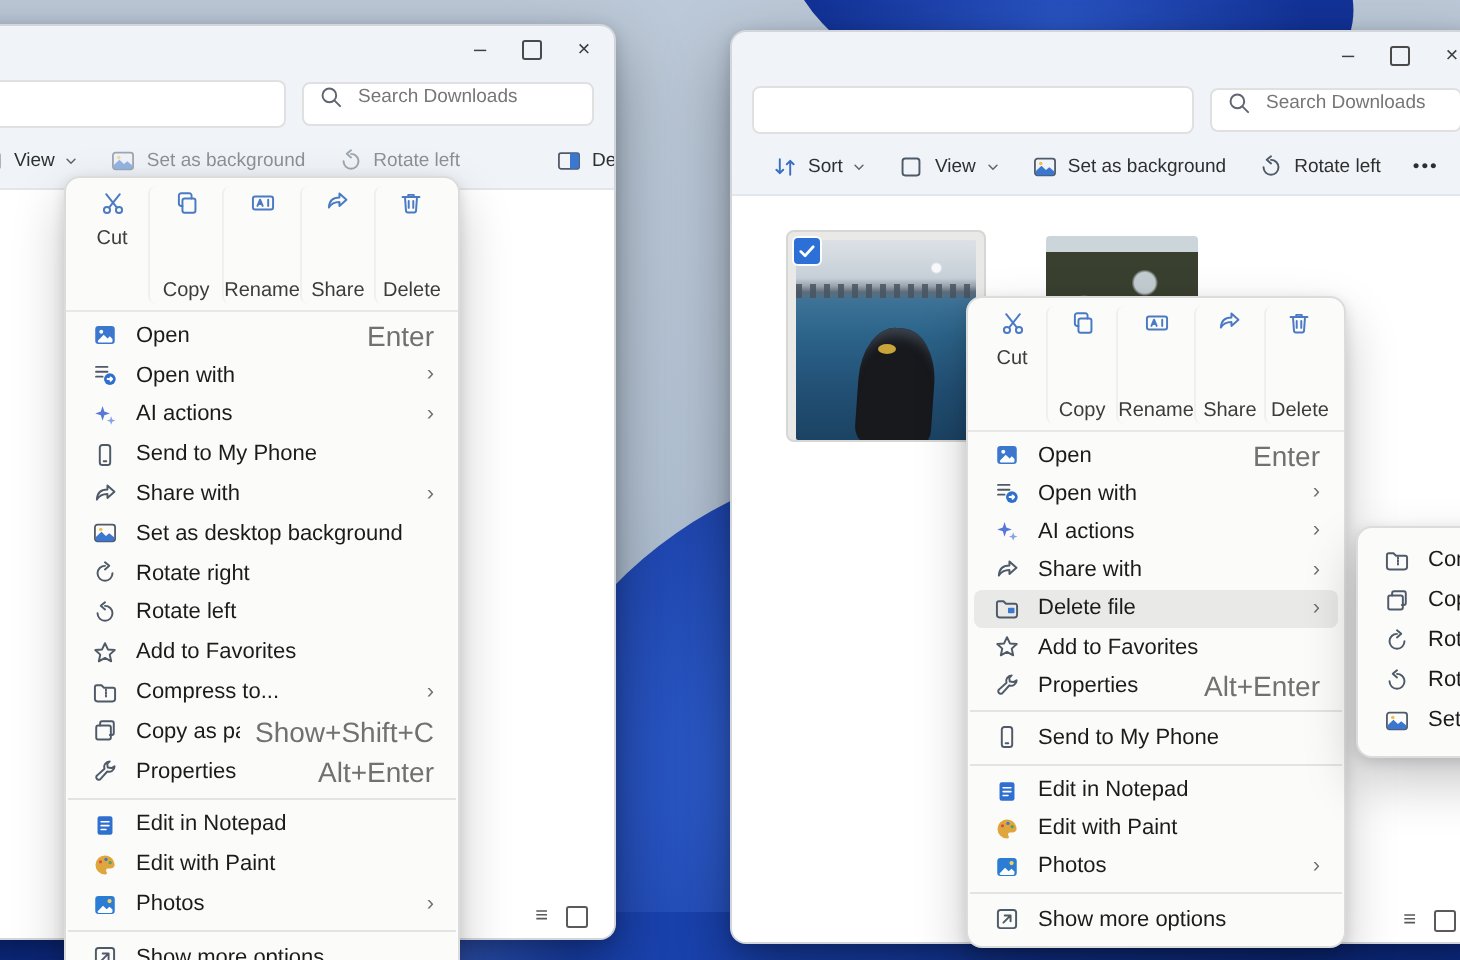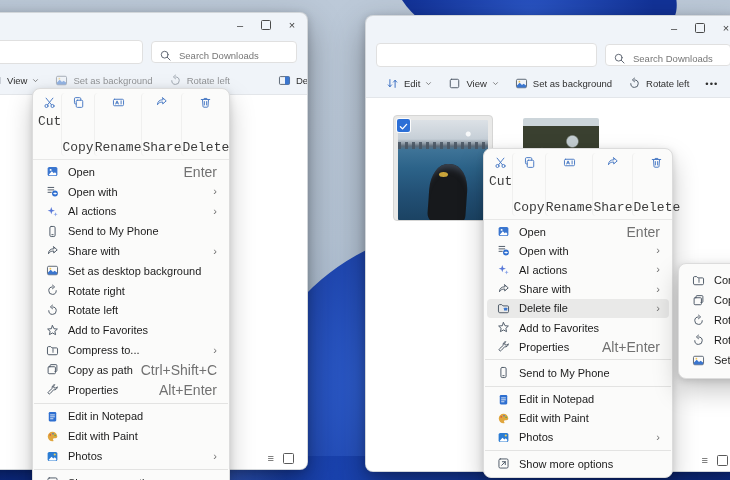--- a/index.html
+++ b/index.html
@@ -24,21 +24,21 @@
     display:flex;flex-direction:column;overflow:hidden;border:1px solid rgba(0,0,0,.12);}
   .win-left{left:-86px;top:12px;width:392px;height:456px;}
   .win-right{left:365px;top:15px;width:375px;height:455px;}
   .titlebar{height:24px;display:flex;justify-content:flex-end;align-items:center;padding-right:2px;flex:none;}
   .cap{width:26px;height:19px;display:flex;align-items:center;justify-content:center;
        font-size:11px;color:#3f3f3f;cursor:default;}
   .cap .maxbox{width:8px;height:8px;border:1px solid #4a4a4a;border-radius:1.5px;display:block;}
   .navrow{height:30px;display:flex;align-items:center;gap:8px;padding:0 10px;flex:none;}
   .addrbar{flex:1;height:22px;background:#fff;border:1px solid #e0e0e0;border-radius:4px;}
   .searchbox{width:146px;height:22px;background:#fff;border:1px solid #e0e0e0;border-radius:4px;
-     display:flex;align-items:flex-end;gap:5px;padding:0 7px;box-sizing:border-box;}
+     display:flex;align-items:flex-start;gap:5px;padding:0 7px;box-sizing:border-box;}
   .searchbox input{border:none;outline:none;width:100%;font-size:9.5px;color:#444;background:transparent;
      font-family:"Liberation Sans",sans-serif;}
   .searchbox input::placeholder{color:#767676;}
   .toolbar{height:27px;display:flex;align-items:center;border-bottom:1px solid #e3e6ea;
      padding:0 10px;flex:none;gap:16px;font-size:9.5px;color:#2f2f2f;white-space:nowrap;}
   .tbtn{display:inline-flex;align-items:center;gap:5px;cursor:default;}
   .tbtn.dim{opacity:.5;filter:blur(.3px);}
   .tbdiv{width:1px;height:14px;background:#d7dade;}
   .tbspacer{flex:1;}
   .content{flex:1;background:#fff;position:relative;overflow:hidden;}
@@ -75,21 +75,21 @@
   .menu{position:absolute;background:#fbfbfa;border:1px solid #dcdcdc;border-radius:8px;
      box-shadow:0 12px 26px rgba(0,0,0,.22),0 2px 7px rgba(0,0,0,.13);z-index:10;
      box-sizing:border-box;}
   .menu-left{left:32px;top:88px;width:198px;}
   .menu-right{left:483px;top:148px;width:190px;}
   .submenu{left:678px;top:263px;width:150px;z-index:11;padding:4px 0;}
   .qarow{display:flex;padding:4px 5px 3px;border-bottom:1px solid #e8e8e7;}
   .qa{flex:1;display:flex;flex-direction:column;align-items:center;gap:1px;padding:2px 0 1px;
      border-radius:4px;cursor:default;}
   .qa+.qa{border-left:1px solid #f0f0ef;gap:27px;}
-  .qalabel{font-size:13px;color:#3c3c3c;font-family:Liberation Mono, monospace;}
+  .qalabel{font-size:10px;color:#3c3c3c;}
   .mlist{padding:2px 0 4px;}
   .mrow{display:flex;align-items:center;gap:8px;padding:0 9px;margin:0 3px;border-radius:4px;cursor:default;}
   .menu-left .mrow{height:19.8px;}
   .menu-right .mrow{height:19.2px;}
   .submenu .mrow{height:20px;white-space:nowrap;}
   .mrow.hl{background:#e9e9e8;}
   .mico{width:15px;display:flex;align-items:center;justify-content:center;flex:none;}
   .mlabel{flex:1;font-size:11px;color:#1b1b1b;white-space:nowrap;overflow:hidden;}
   .msc{font-size:14px;color:#717171;margin-left:auto;}
   .mchev{font-size:11px;color:#707070;margin-left:auto;line-height:1;}
@@ -198,21 +198,21 @@
       <input placeholder="Search Downloads" style="">
     </div>
   </div>
   <div class="toolbar" style="padding-left:20px;">
     <span class="tbtn">
       <span class="ticon">
           <svg viewBox="0 0 16 16" width="13" height="13" fill="none" stroke="#3b6fc2" stroke-width="1.2" stroke-linecap="round" stroke-linejoin="round">
             <path d="M4.8 3.2 v8.6 M4.8 11.8 l-2.1-2.1 M4.8 11.8 l2.1-2.1 M11.2 12.8 V4.2 M11.2 4.2 L9.1 6.3 M11.2 4.2 l2.1 2.1"></path>
           </svg>
         </span>
-      <span>Edit</span>
+      <span>Sort</span>
       <span class="tcar">
           <svg viewBox="0 0 16 16" width="7" height="7" fill="none" stroke="#666" stroke-width="1.8" stroke-linecap="round">
             <path d="M3.5 6 L8 10.5 L12.5 6"></path>
           </svg>
         </span>
     </span>
     <span class="tbtn">
       <span class="ticon">
           <svg viewBox="0 0 16 16" width="13" height="13" fill="none" stroke="#4f5a68" stroke-width="1.2" stroke-linecap="round" stroke-linejoin="round">
             <rect x="2.8" y="2.8" width="10.4" height="10.4" rx="1.6"></rect>
@@ -401,21 +401,21 @@
         <span class="mchev">›</span>
       </div>
       <div class="mrow">
         <span class="mico">
           <svg viewBox="0 0 16 16" width="13" height="13" fill="none" stroke="#4f5a68" stroke-width="1.2" stroke-linecap="round" stroke-linejoin="round">
             <rect x="2.6" y="4.6" width="9" height="8.6" rx="1.2"></rect>
             <path d="M5 4.6 V3.2 A1.2 1.2 0 0 1 6.2 2 h6 A1.2 1.2 0 0 1 13.4 3.2 v6 a1.2 1.2 0 0 1-1.2 1.2 H11"></path>
           </svg>
         </span>
         <span class="mlabel">Copy as path</span>
-        <span class="msc">Ctrl+Shift+C</span>
+        <span class="msc">Show+Shift+C</span>
       </div>
       <div class="mrow">
         <span class="mico">
           <svg viewBox="0 0 16 16" width="13" height="13" fill="none" stroke="#4f5a68" stroke-width="1.2" stroke-linecap="round" stroke-linejoin="round">
             <path d="M13.9 5.1 a3.4 3.4 0 0 1-4.5 3.2 L5.3 12.8 a1.5 1.5 0 1 1-2.1-2.1 L7.7 6.6 a3.4 3.4 0 0 1 3.2-4.5 L9.4 3.6 l.3 2.3 2.3.3 Z"></path>
           </svg>
         </span>
         <span class="mlabel">Properties</span>
         <span class="msc">Alt+Enter</span>
       </div>

